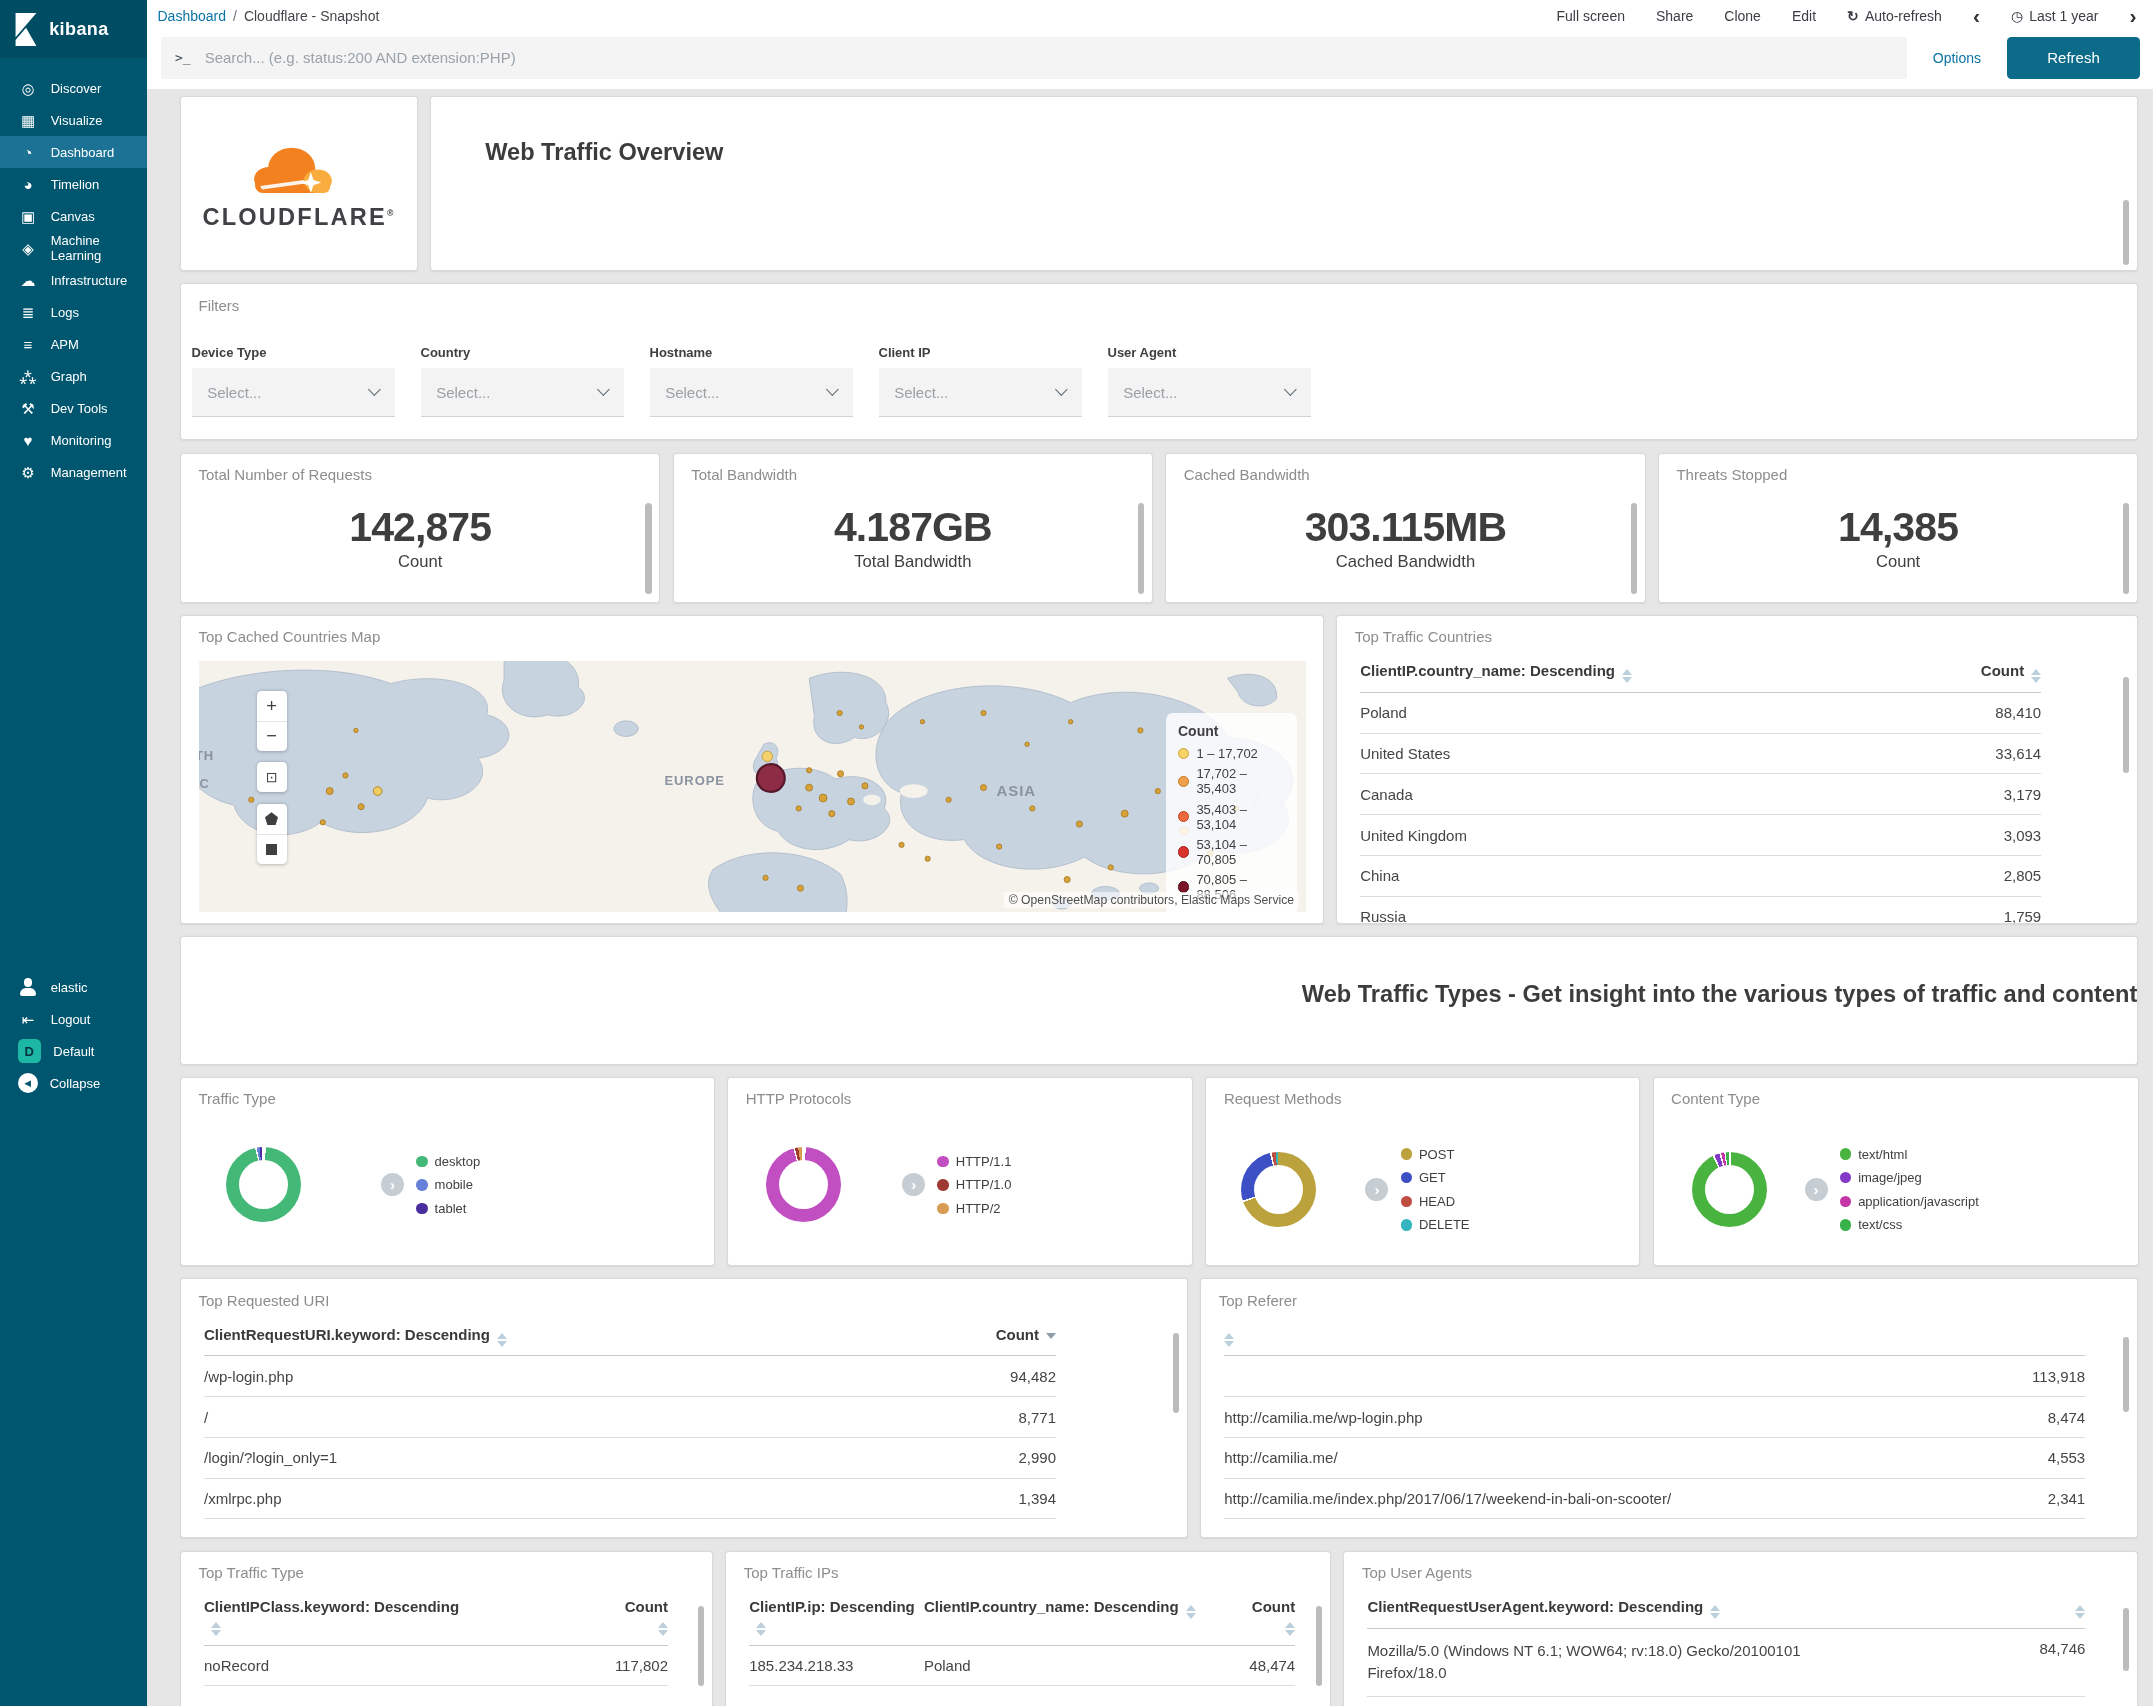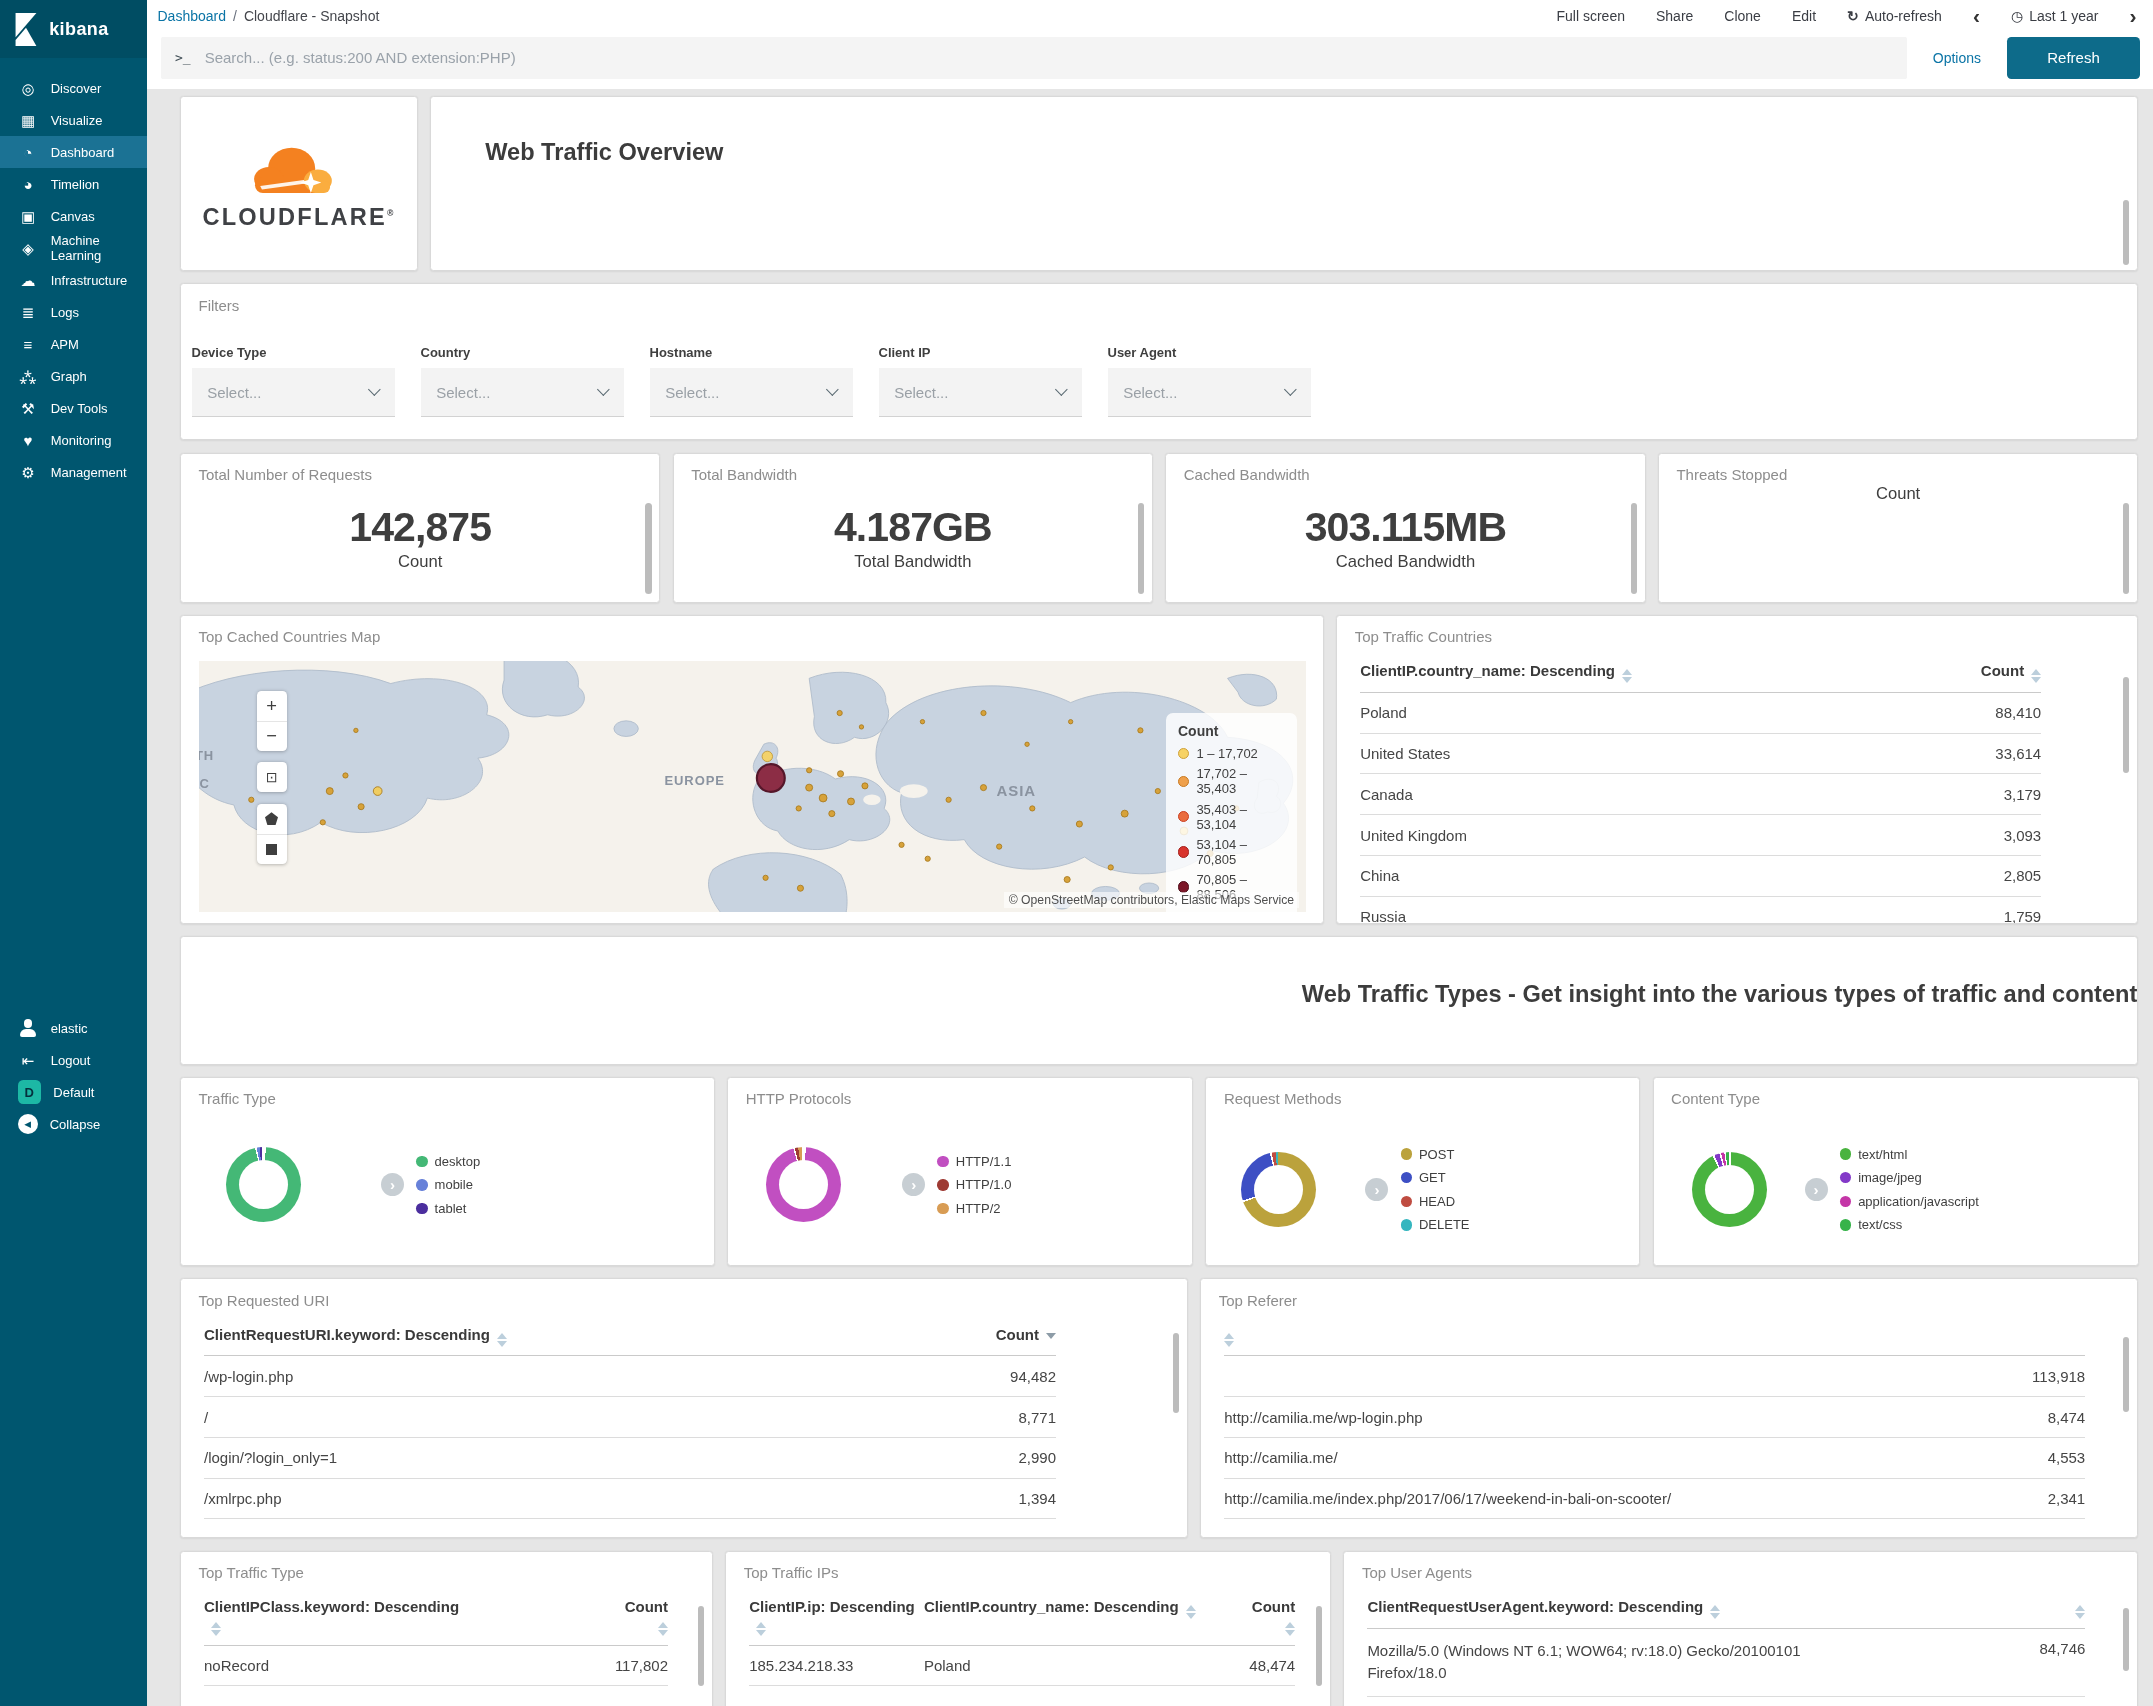--- a/index.html
+++ b/index.html
@@ -8,21 +8,21 @@
   .app { width:2154px; height:1707px; display:flex; overflow:hidden; background:#e6e6e6; position:relative; }
 
   
   .sidebar { width:147px; flex-shrink:0; background:#00566f; color:#fff; position:relative; }
   .logo-block { height:58px; display:flex; align-items:center; gap:8.7px; padding-left:10.5px; background:#004d63; }
   .logo-text { font-size:18px; font-weight:bold; letter-spacing:0.4px; }
   .nav { margin-top:14px; }
   .nav-item { height:32px; display:flex; align-items:center; gap:12.2px; padding-left:17.5px; font-size:13px; cursor:pointer; }
   .nav-item.active { background:#1b7294; }
   .nav-ic { width:21px; text-align:center; font-size:15px; line-height:1; flex-shrink:0; }
-  .side-footer { position:absolute; top:1012px; left:0; right:0; }
+  .side-footer { position:absolute; top:971px; left:0; right:0; }
   .side-footer .nav-item { height:32px; }
   .icon-user { position:relative; width:21px; height:17.5px; flex-shrink:0; }
   .icon-user::before { content:""; position:absolute; left:6.1px; top:0; width:8.7px; height:8.7px; border-radius:50%; background:#fff; }
   .icon-user::after { content:""; position:absolute; left:2.6px; top:9.6px; width:15.7px; height:7.9px; border-radius:7.9px 7.9px 2.6px 2.6px; background:#fff; }
   .space-badge { width:23.6px; height:23.6px; border-radius:5.2px; background:#1db8a5; color:#04303d; font-weight:bold; font-size:13px; display:flex; align-items:center; justify-content:center; flex-shrink:0; }
   .icon-collapse { width:20px; height:20px; border-radius:50%; background:#fff; color:#00566f; font-size:8.7px; display:flex; align-items:center; justify-content:center; flex-shrink:0; }
 
   
   .main { flex:1; display:flex; flex-direction:column; min-width:0; }
   .topbar { height:28px; background:#fff; display:flex; align-items:center; padding:3.5px 17.5px 0 10.5px; font-size:14px; }
@@ -313,20 +313,21 @@
           <div class="thumb" style="top:49px;height:91px;"></div>
         </div>
         <div class="panel">
           <div class="ptitle">Cached Bandwidth</div>
           <div class="metric-value">303.115MB</div>
           <div class="metric-label">Cached Bandwidth</div>
           <div class="thumb" style="top:49px;height:91px;"></div>
         </div>
         <div class="panel">
           <div class="ptitle">Threats Stopped</div>
+          <div class="metric-value">14,385</div>
           <div class="metric-label">Count</div>
           <div class="thumb" style="top:49px;height:91px;"></div>
         </div>
       </div>
 
       <div class="row r4">
         <div class="panel">
           <div class="ptitle">Top Cached Countries Map</div>
           <div class="map-view">
             <svg width="100%" height="100%" viewBox="0 0 1270 290" preserveAspectRatio="none">

